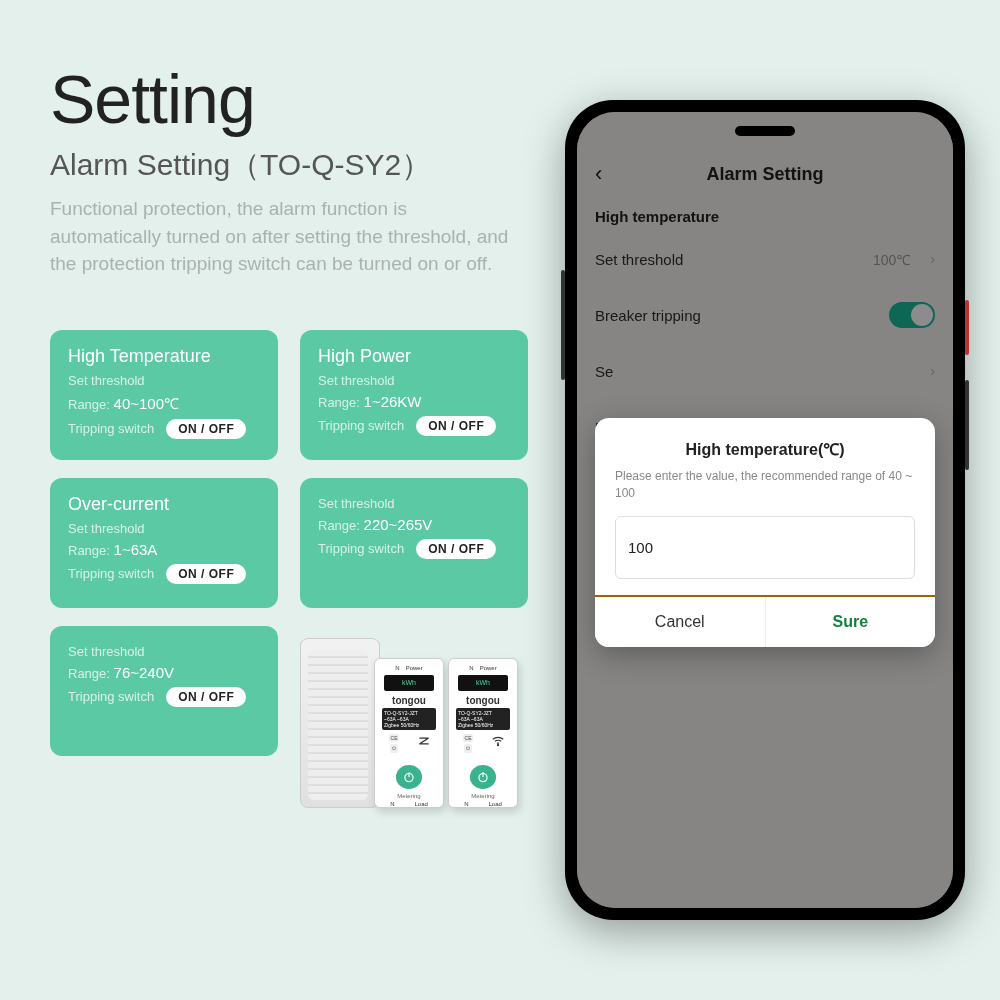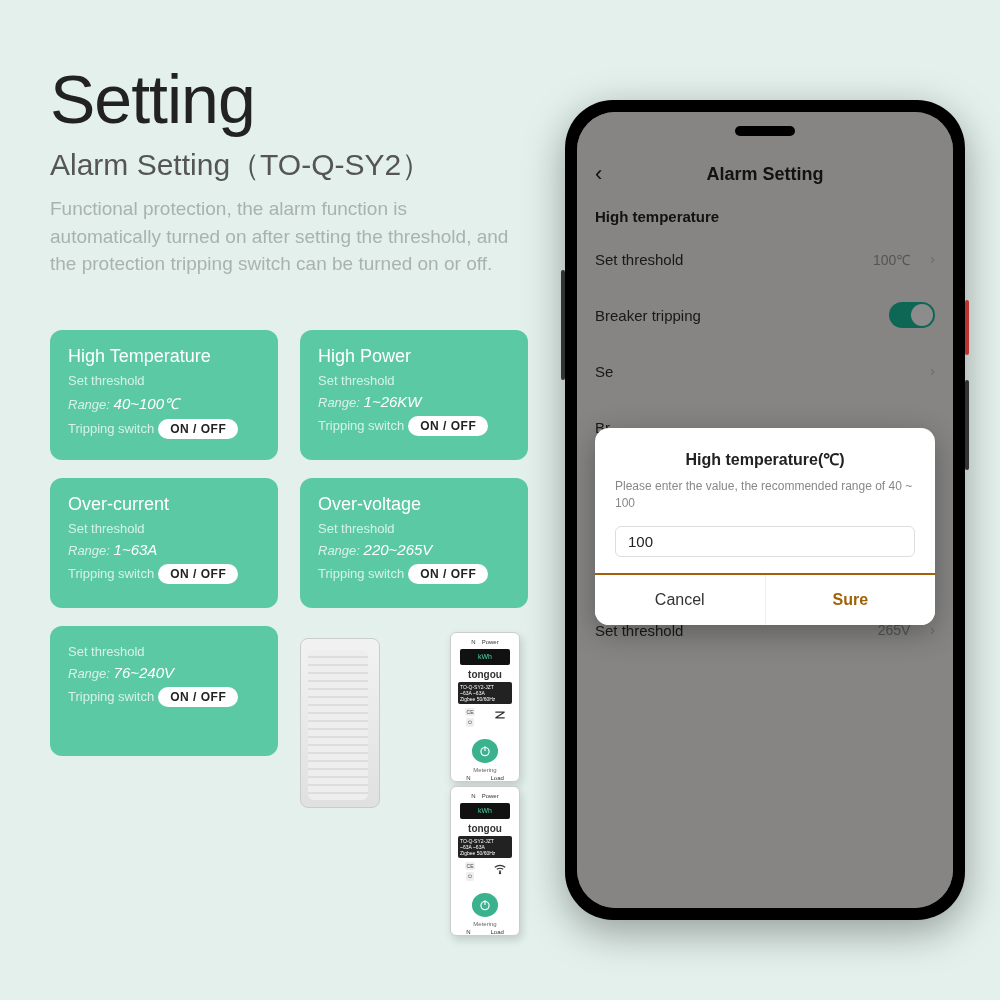--- a/index.html
+++ b/index.html
@@ -67,32 +67,31 @@
   }
   .card-line {
     font-size: 13px;
     color: rgba(255,255,255,0.75);
     margin-bottom: 2px;
     line-height: 1.5;
   }
   .card-range {
     font-size: 13px;
     color: rgba(255,255,255,0.75);
-    font-style: italic;
   }
   .card-range-val {
     color: #fff;
     font-weight: 500;
     font-size: 15px;
   }
   .card-trip-row {
     margin-top: 6px;
     display: flex;
     align-items: center;
-    gap: 4px;
+    gap: 12px;
   }
   .card-trip-label {
     font-size: 13px;
     color: rgba(255,255,255,0.75);
   }
   .onoff-pill {
     background: #fff;
     color: #222;
     font-weight: 700;
     font-size: 12px;
@@ -104,21 +103,20 @@
   
   .device {
     position: absolute;
     left: 300px;
     top: 628px;
     width: 220px;
     height: 180px;
     display: flex;
     align-items: flex-end;
     gap: 4px;
-    flex-direction: column;
   }
   .din-base {
     position: absolute;
     left: 0;
     bottom: 0;
     width: 80px;
     height: 170px;
     background: linear-gradient(#f2f2f2,#e0e0e0);
     border-radius: 8px;
     border: 1px solid #ccc;
@@ -350,21 +348,21 @@
   }
   .toggle.on .knob { left: 22px; }
   .toggle.off .knob { left: 2px; }
 
   
   .dialog {
     position: absolute;
     z-index: 10;
     left: 18px;
     right: 18px;
-    top: 316px;
+    top: 306px;
     background: #fff;
     border-radius: 14px;
     box-shadow: 0 8px 30px rgba(0,0,0,0.3);
     overflow: hidden;
   }
   .dialog-body {
     padding: 20px 20px 16px;
   }
   .dialog-title {
     text-align: center;
@@ -376,21 +374,21 @@
   .dialog-hint {
     font-size: 12px;
     color: #888;
     line-height: 1.4;
     margin-bottom: 14px;
   }
   .dialog-input {
     width: 100%;
     border: 1px solid #ddd;
     border-radius: 6px;
-    padding: 6px 12px;
+    padding: 22px 12px;
     font-size: 15px;
     color: #222;
     background: #fff;
     outline: none;
     font-family: inherit;
   }
   .dialog-buttons {
     display: flex;
     border-top: 2px solid #a16207;
   }
@@ -398,21 +396,21 @@
     flex: 1;
     padding: 16px 0;
     text-align: center;
     font-size: 16px;
     background: #fff;
     border: none;
     font-family: inherit;
     cursor: pointer;
   }
   .dialog-btn.cancel { color: #333; border-right: 1px solid #eee; }
-  .dialog-btn.sure { color: #a16207; font-weight: 600; }
+  .dialog-btn.sure { color: #15803d; font-weight: 600; }
 </style>
 </head>
 <body>
 
 <div class="main-title">Setting</div>
 <div class="sub-title">Alarm Setting（TO-Q-SY2）</div>
 <div class="description">Functional protection, the alarm function is automatically turned on after setting the threshold, and the protection tripping switch can be turned on or off.</div>
 
 <div class="cards">
 
@@ -440,21 +438,20 @@
     <div class="card-title">Over-current</div>
     <div class="card-line">Set threshold</div>
     <div class="card-range"><span>Range: </span><span class="card-range-val">1~63A</span></div>
     <div class="card-trip-row">
       <span class="card-trip-label">Tripping switch</span>
       <span class="onoff-pill">ON / OFF</span>
     </div>
   </div>
 
   <div class="card">
-    <div class="card-title">Over-voltage</div>
     <div class="card-line">Set threshold</div>
     <div class="card-range"><span>Range: </span><span class="card-range-val">220~265V</span></div>
     <div class="card-trip-row">
       <span class="card-trip-label">Tripping switch</span>
       <span class="onoff-pill">ON / OFF</span>
     </div>
   </div>
 
   <div class="card">
     <div class="card-line">Set threshold</div>

